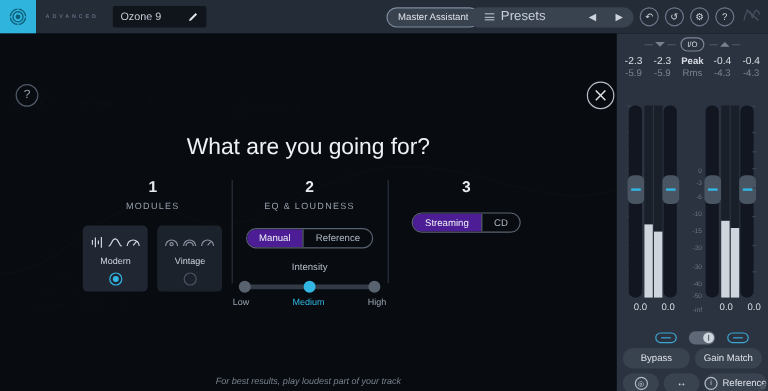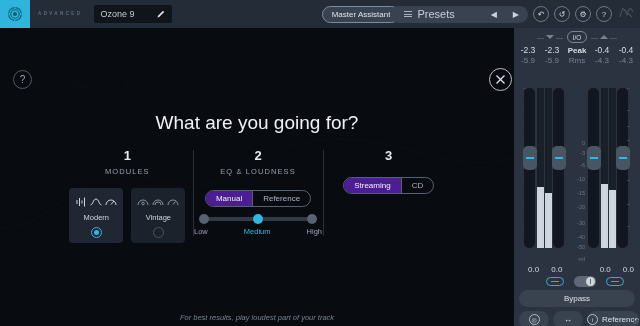--- a/index.html
+++ b/index.html
@@ -235,21 +235,21 @@
     position:absolute; top:0; width:7px; height:160px; background:#1a2029;
   }
   .lvl i {
     position:absolute; bottom:0; left:0; width:100%; background:#cfd5dd;
   }
   .lvl.a { left:15px; } .lvl.b { left:23px; }
   .ticks { position:absolute; top:0; width:4px; height:160px; }
   .ticks i { position:absolute; right:0; width:3px; height:1px; background:#3b4椅; background:#3b4450; }
 
   .zeros {
-    position:absolute; top:237px; left:0; width:126px;
+    position:absolute; top:223px; left:0; width:126px;
     display:flex; font-size:8px; color:#d6dbe3;
   }
   .zeros span { width:24px; text-align:center; }
   .links { position:absolute; top:248px; left:0; width:126px; display:flex; align-items:center; }
   .link-pill {
     width:18px; height:9px; border-radius:5px; border:1px solid #3aa9d4;
     display:flex; align-items:center; justify-content:center;
   }
   .link-pill i { display:block; width:8px; height:1px; background:#3aa9d4; }
   .toggle-sw {
@@ -440,20 +440,21 @@
         </div>
       </div>
 
       <div class="step">
         <div class="step-num">2</div>
         <div class="step-lbl">EQ &amp; LOUDNESS</div>
         <div class="seg">
           <div class="active">Manual</div>
           <div>Reference</div>
         </div>
+        <div class="intensity-lbl">Intensity</div>
         <div class="slider-wrap">
           <div class="slider-track"></div>
           <div class="knob" style="left:0"></div>
           <div class="knob active" style="left:54px"></div>
           <div class="knob" style="left:108px"></div>
         </div>
         <div class="slider-labels">
           <span>Low</span>
           <span class="sel">Medium</span>
           <span>High</span>
@@ -596,20 +597,21 @@
         </span>
       <span style="width:10px"></span>
       <span class="link-pill">
           <i></i>
         </span>
     </div>
 
     <div class="btn-rows">
       <div class="brow">
         <div class="pbtn">Bypass</div>
+        <div class="pbtn">Gain Match</div>
       </div>
       <div class="brow">
         <div class="pbtn sq">
           <span class="cir-ico">◎</span>
         </div>
         <div class="pbtn sq">
           <span>↔</span>
         </div>
         <div class="pbtn">
           <span class="cir-ico">i</span>

